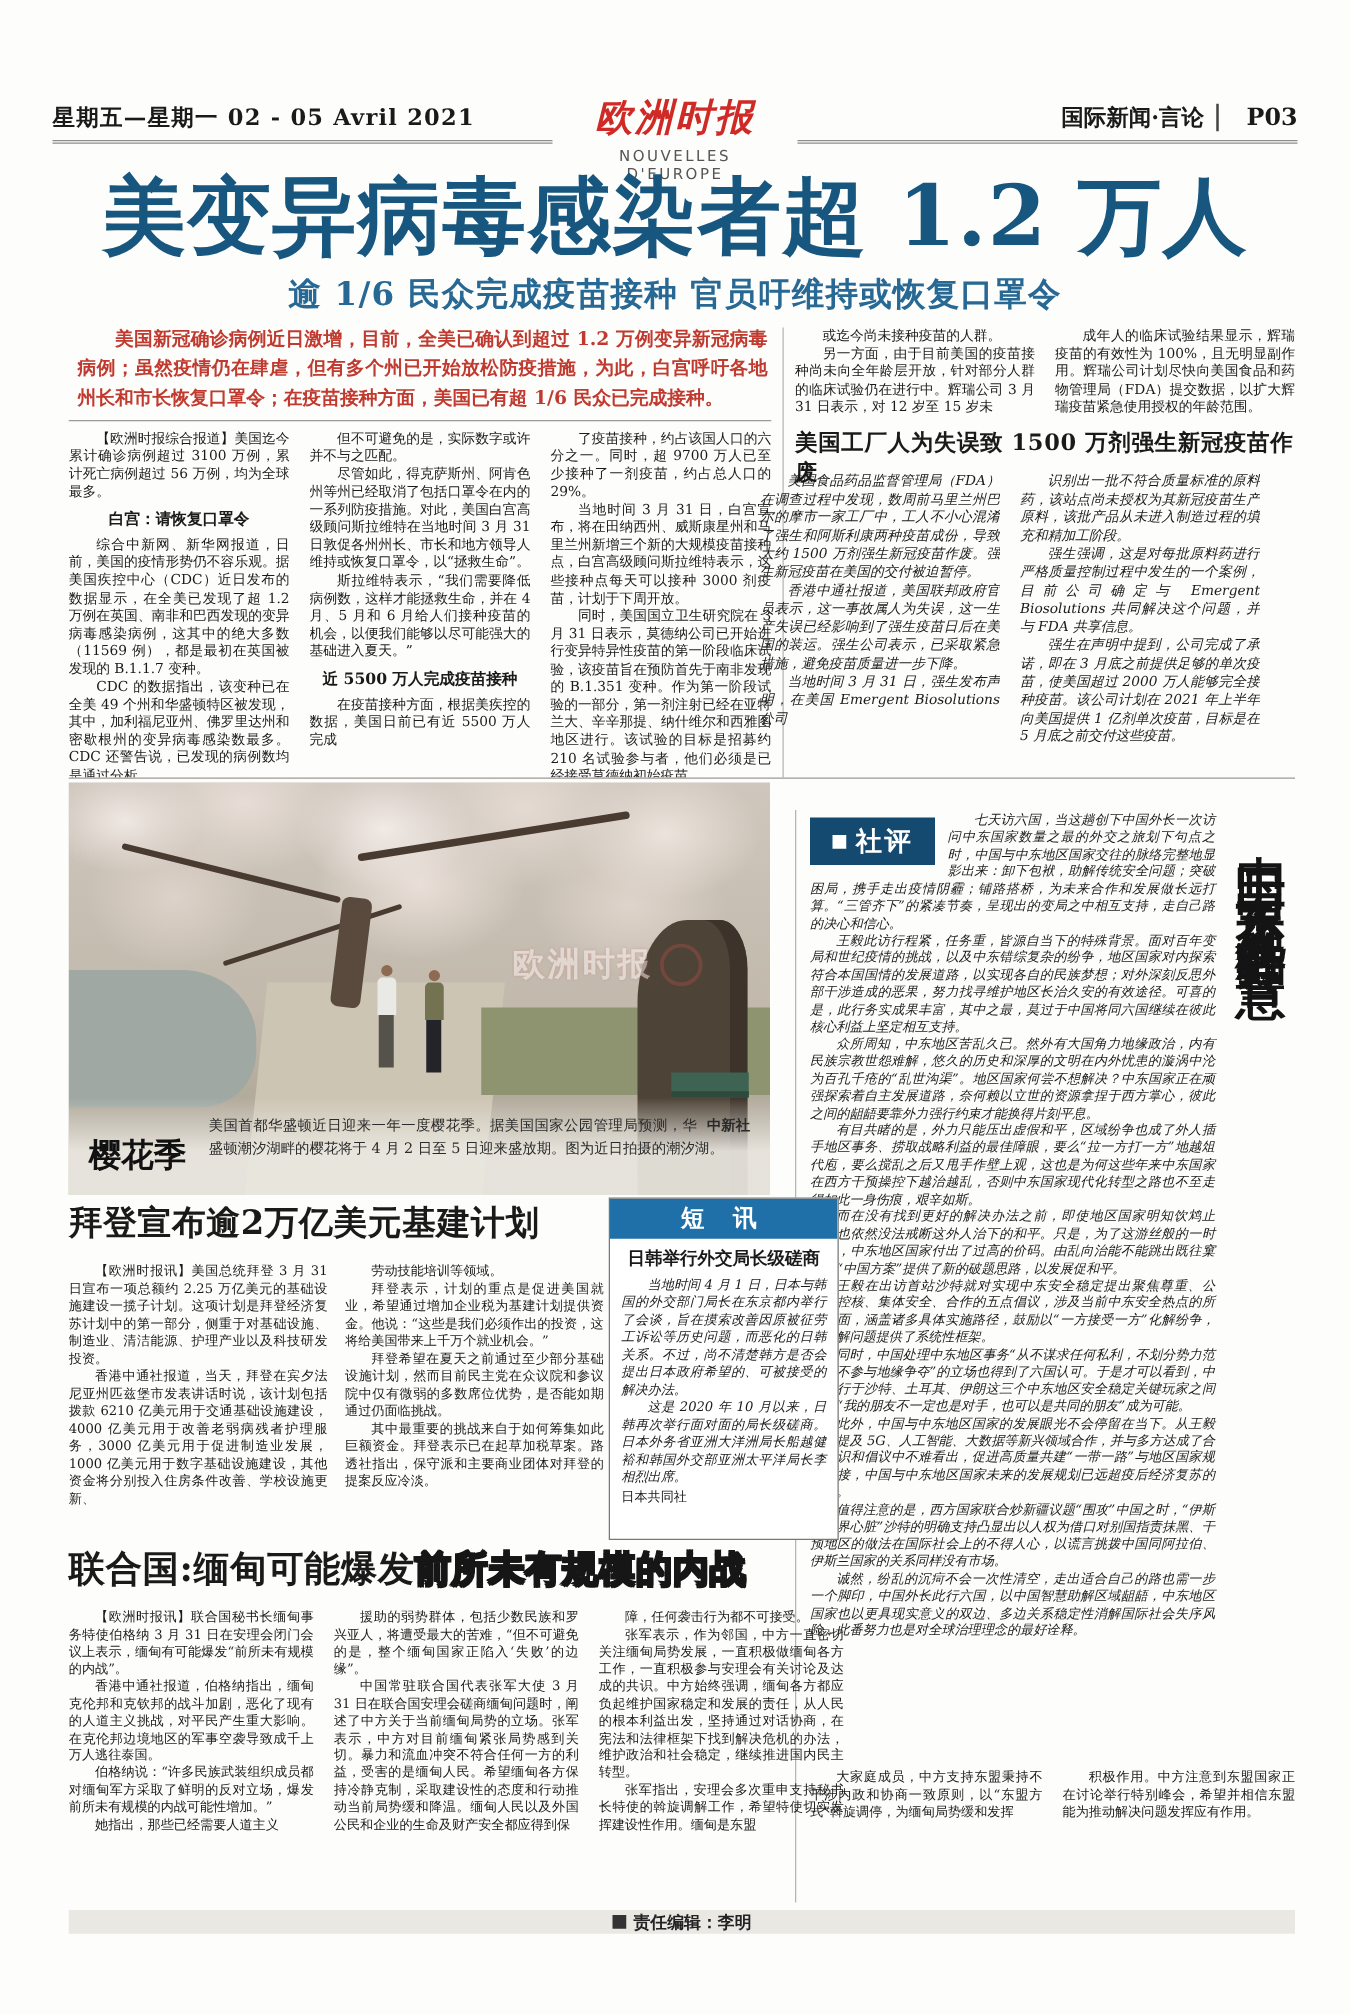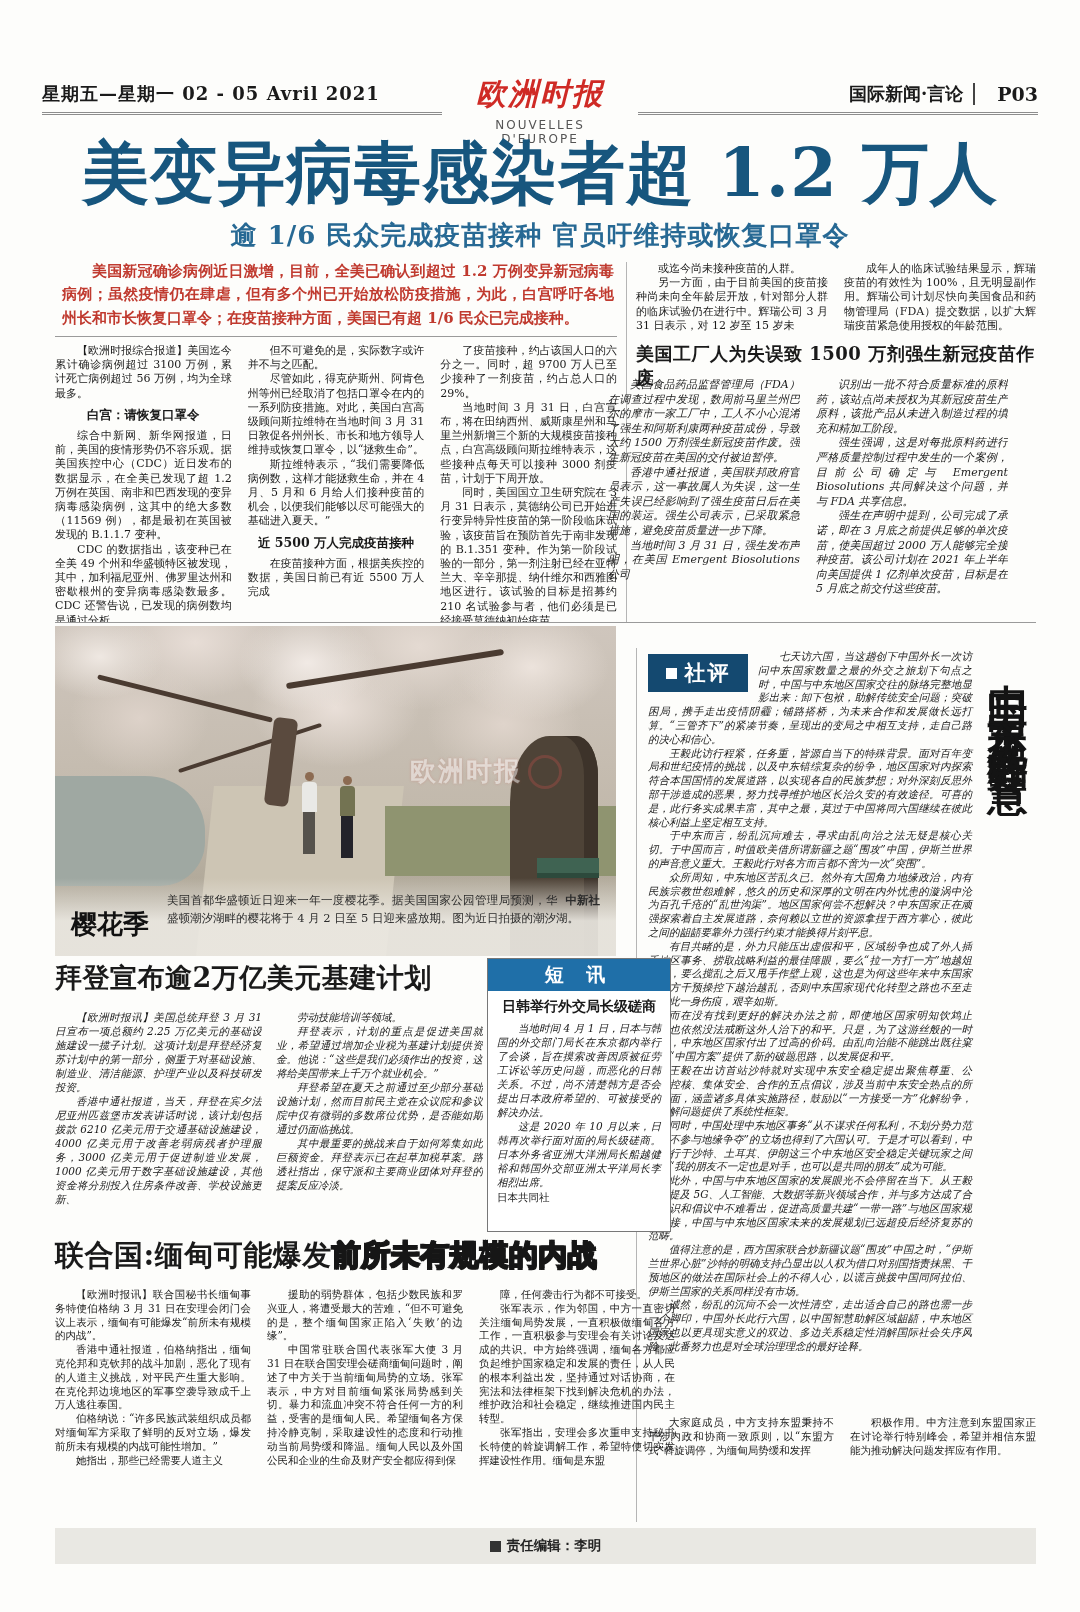--- a/index.html
+++ b/index.html
@@ -88,42 +88,42 @@
                 display:flex; align-items:center; justify-content:center; gap:8px; margin:4px 10px 6px 0; letter-spacing:2px; }
   .edit-badge .sq { width:11px; height:11px; background:#fff; display:inline-block; }
   .edit-vtitle { position:absolute; right:0; top:2px; height:100%; writing-mode:vertical-rl;
                  font-size:40px; font-weight:900; color:#141414; letter-spacing:7px; }
   .edit-body { padding-right:64px; font-size:10.5px; line-height:13.8px; font-style:italic; text-align:justify; }
   .edit-body p.it-p { text-indent:2em; }
 
   
   .biden-h { position:absolute; left:55px; top:960px; width:435px; font-size:27px; font-weight:900; letter-spacing:.5px; }
   .biden-cols { left:55px; top:1010px; width:428px; height:222px; gap:14px; }
-  .biden-cols .col { font-size:10.5px; line-height:14px;font-style:italic; }
+  .biden-cols .col { font-size:10.5px; line-height:14px; }
 
   
   .snews { position:absolute; left:487px; top:958px; width:184px; height:274px; border:1px solid #777; background:#fff; overflow:hidden; }
   .snews-bar { height:32px; background:#1f6fa8; color:#fff; font-size:19px; font-weight:bold; letter-spacing:8px;
                display:flex; align-items:center; justify-content:center; }
   .snews-h { text-align:center; font-size:14px; font-weight:bold; margin:7px 4px 5px; }
   .snews-body { padding:0 9px; font-size:10.5px; line-height:14px; font-style:italic; text-align:justify; }
   .snews-body p.it-p { text-indent:2em; }
   .snews-credit { font-weight:normal; font-style:normal; font-size:10.5px; padding:2px 9px 0; }
 
   
   .un-h { position:absolute; left:55px; top:1236px; width:620px; font-size:29px; font-weight:900; letter-spacing:.5px; white-space:nowrap; }
   .un-h .outline { color:#fff; -webkit-text-stroke:1.6px #161616;
                    text-shadow:-1px -1px 0 #161616, 1px -1px 0 #161616, -1px 1px 0 #161616, 1px 1px 0 #161616; }
   .un-cols { left:55px; top:1288px; width:620px; height:206px; gap:16px; }
   .un-cols .col { font-size:10.5px; line-height:13.8px; }
   .un-cols2 { left:648px; top:1416px; width:388px; height:88px; gap:16px; }
   .un-cols2 .col { font-size:10.5px; line-height:13.8px; }
 
   
-  .footer { position:absolute; left:55px; top:1528px; width:981px; height:36px; background:#e9e8e3;
+  .footer { position:absolute; left:55px; top:1528px; width:981px; height:19px; background:#e9e8e3;
             display:flex; align-items:center; justify-content:center; gap:6px; font-size:13.5px; font-weight:bold; color:#222; }
   .footer .sq { width:11px; height:11px; background:#333; display:inline-block; }
 </style>
 </head>
 <body>
 
 <div class="page">
 
   <div class="hdr-left">星期五—星期一 02 - 05 Avril 2021</div>
   <div class="hdr-center">
@@ -228,21 +228,20 @@
   <div class="vrule" style="left:636px; top:648px; height:874px;"></div>
   <div class="edit">
     <div class="edit-vtitle">中国与中东之交见「解铃」智慧</div>
     <div class="edit-badge">
       <span class="sq"></span>
       <span>社评</span>
     </div>
     <div class="edit-body">
         <p class="it-p">七天访六国，当这趟创下中国外长一次访问中东国家数量之最的外交之旅划下句点之时，中国与中东地区国家交往的脉络完整地显影出来：卸下包袱，助解传统安全问题；突破困局，携手走出疫情阴霾；铺路搭桥，为未来合作和发展做长远打算。“三管齐下”的紧凑节奏，呈现出的变局之中相互支持，走自己路的决心和信心。</p>
         <p class="it-p">王毅此访行程紧，任务重，皆源自当下的特殊背景。面对百年变局和世纪疫情的挑战，以及中东错综复杂的纷争，地区国家对内探索符合本国国情的发展道路，以实现各自的民族梦想；对外深刻反思外部干涉造成的恶果，努力找寻维护地区长治久安的有效途径。可喜的是，此行务实成果丰富，其中之最，莫过于中国将同六国继续在彼此核心利益上坚定相互支持。</p>
-        <p class="it-p">于中东而言，纷乱沉疴难去，寻求由乱向治之法无疑是核心关切。于中国而言，时值欧美借所谓新疆之题“围攻”中国，伊斯兰世界的声音意义重大。王毅此行对各方而言都不啻为一次“突围”。</p>
         <p class="it-p">众所周知，中东地区苦乱久已。然外有大国角力地缘政治，内有民族宗教世怨难解，悠久的历史和深厚的文明在内外忧患的漩涡中沦为百孔千疮的“乱世沟渠”。地区国家何尝不想解决？中东国家正在顽强探索着自主发展道路，奈何赖以立世的资源拿捏于西方掌心，彼此之间的龃龉要靠外力强行约束才能换得片刻平息。</p>
         <p class="it-p">有目共睹的是，外力只能压出虚假和平，区域纷争也成了外人插手地区事务、捞取战略利益的最佳障眼，要么“拉一方打一方”地越俎代庖，要么搅乱之后又甩手作壁上观，这也是为何这些年来中东国家在西方干预操控下越治越乱，否则中东国家现代化转型之路也不至走得如此一身伤痕，艰辛如斯。</p>
         <p class="it-p">而在没有找到更好的解决办法之前，即使地区国家明知饮鸩止渴，也依然没法戒断这外人治下的和平。只是，为了这游丝般的一时安宁，中东地区国家付出了过高的价码。由乱向治能不能跳出既往窠臼？“中国方案”提供了新的破题思路，以发展促和平。</p>
         <p class="it-p">王毅在出访首站沙特就对实现中东安全稳定提出聚焦尊重、公正、控核、集体安全、合作的五点倡议，涉及当前中东安全热点的所有方面，涵盖诸多具体实施路径，鼓励以“一方接受一方”化解纷争，并为解问题提供了系统性框架。</p>
         <p class="it-p">同时，中国处理中东地区事务“从不谋求任何私利，不划分势力范围，不参与地缘争夺”的立场也得到了六国认可。于是才可以看到，中国穿行于沙特、土耳其、伊朗这三个中东地区安全稳定关键玩家之间时，“我的朋友不一定也是对手，也可以是共同的朋友”成为可能。</p>
         <p class="it-p">此外，中国与中东地区国家的发展眼光不会停留在当下。从王毅频频提及 5G、人工智能、大数据等新兴领域合作，并与多方达成了合作共识和倡议中不难看出，促进高质量共建“一带一路”与地区国家规划对接，中国与中东地区国家未来的发展规划已远超疫后经济复苏的范畴。</p>
         <p class="it-p">值得注意的是，西方国家联合炒新疆议题“围攻”中国之时，“伊斯兰世界心脏”沙特的明确支持凸显出以人权为借口对别国指责抹黑、干预地区的做法在国际社会上的不得人心，以谎言挑拨中国同阿拉伯、伊斯兰国家的关系同样没有市场。</p>
         <p class="it-p">诚然，纷乱的沉疴不会一次性清空，走出适合自己的路也需一步一个脚印，中国外长此行六国，以中国智慧助解区域龃龉，中东地区国家也以更具现实意义的双边、多边关系稳定性消解国际社会失序风险，此番努力也是对全球治理理念的最好诠释。</p>
       </div>
   </div>

